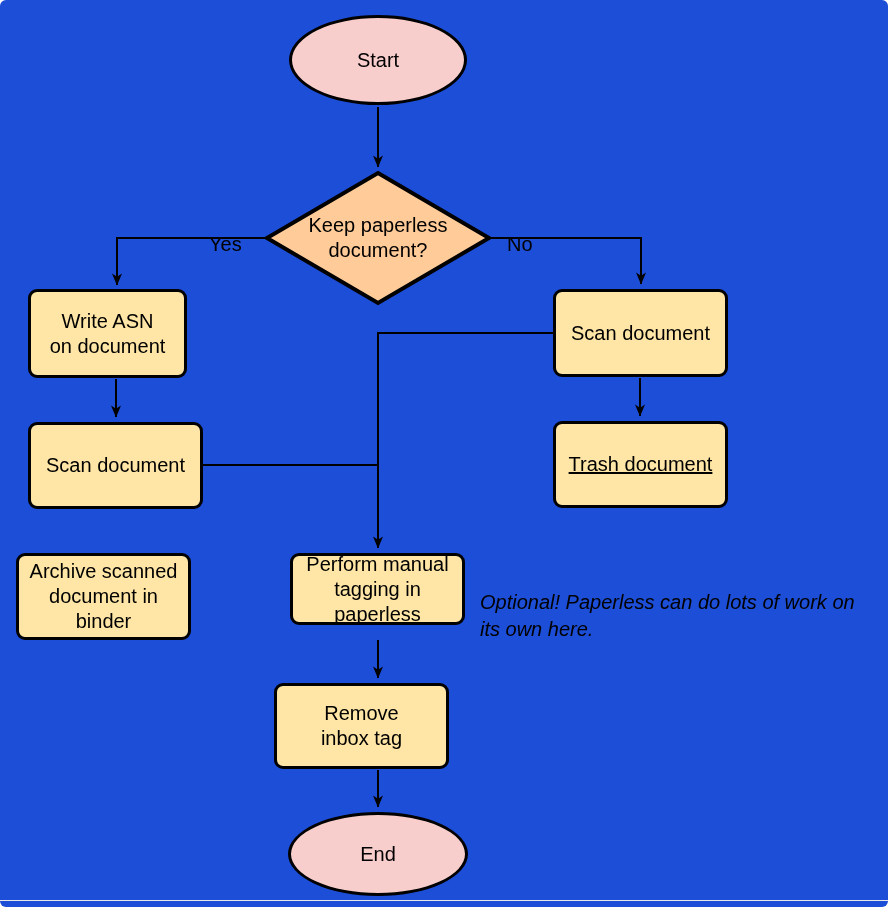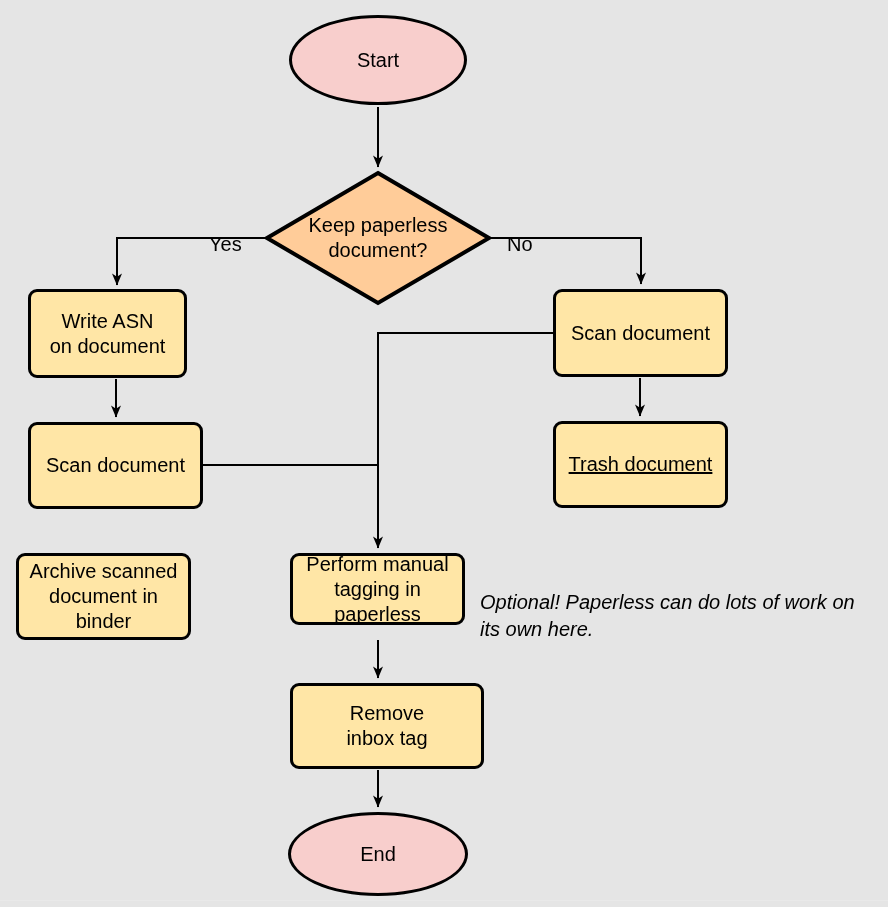--- a/index.html
+++ b/index.html
@@ -5,23 +5,24 @@
   html, body {
     margin: 0;
     padding: 0;
     background: #ffffff;
     font-family: "Liberation Sans", "DejaVu Sans", sans-serif;
   }
   .canvas {
     position: relative;
     width: 888px;
     height: 907px;
-    background: #e5e5e5;
+    background: #1d4ed8;
     overflow: hidden;
     color: var(--text, #000000);
+    border-radius: 6px;
   }
   .wires {
     position: absolute;
     left: 0;
     top: 0;
     width: 888px;
     height: 907px;
     pointer-events: none;
   }
   .edge {
@@ -145,20 +146,20 @@
 
   <div class="node process" style="left:553px; top:421px; width:175px; height:87px;text-decoration:underline;">Trash document</div>
 
   <div class="node process" style="left:290px; top:553px; width:175px; height:72px;">Perform manual
 tagging in
 paperless</div>
 
   <div class="annotation">Optional! Paperless can do lots of work on
 its own here.</div>
 
-  <div class="node process" style="left:290px; top:683px; width:194px; height:86px;">Remove
+  <div class="node process" style="left:274px; top:683px; width:175px; height:86px;">Remove
 inbox tag</div>
 
   <div class="node terminal" style="left:288px; top:812px; width:180px; height:84px;">End</div>
 
   <div class="bottom-rule"></div>
 
 </div>
 
 </body></html>

